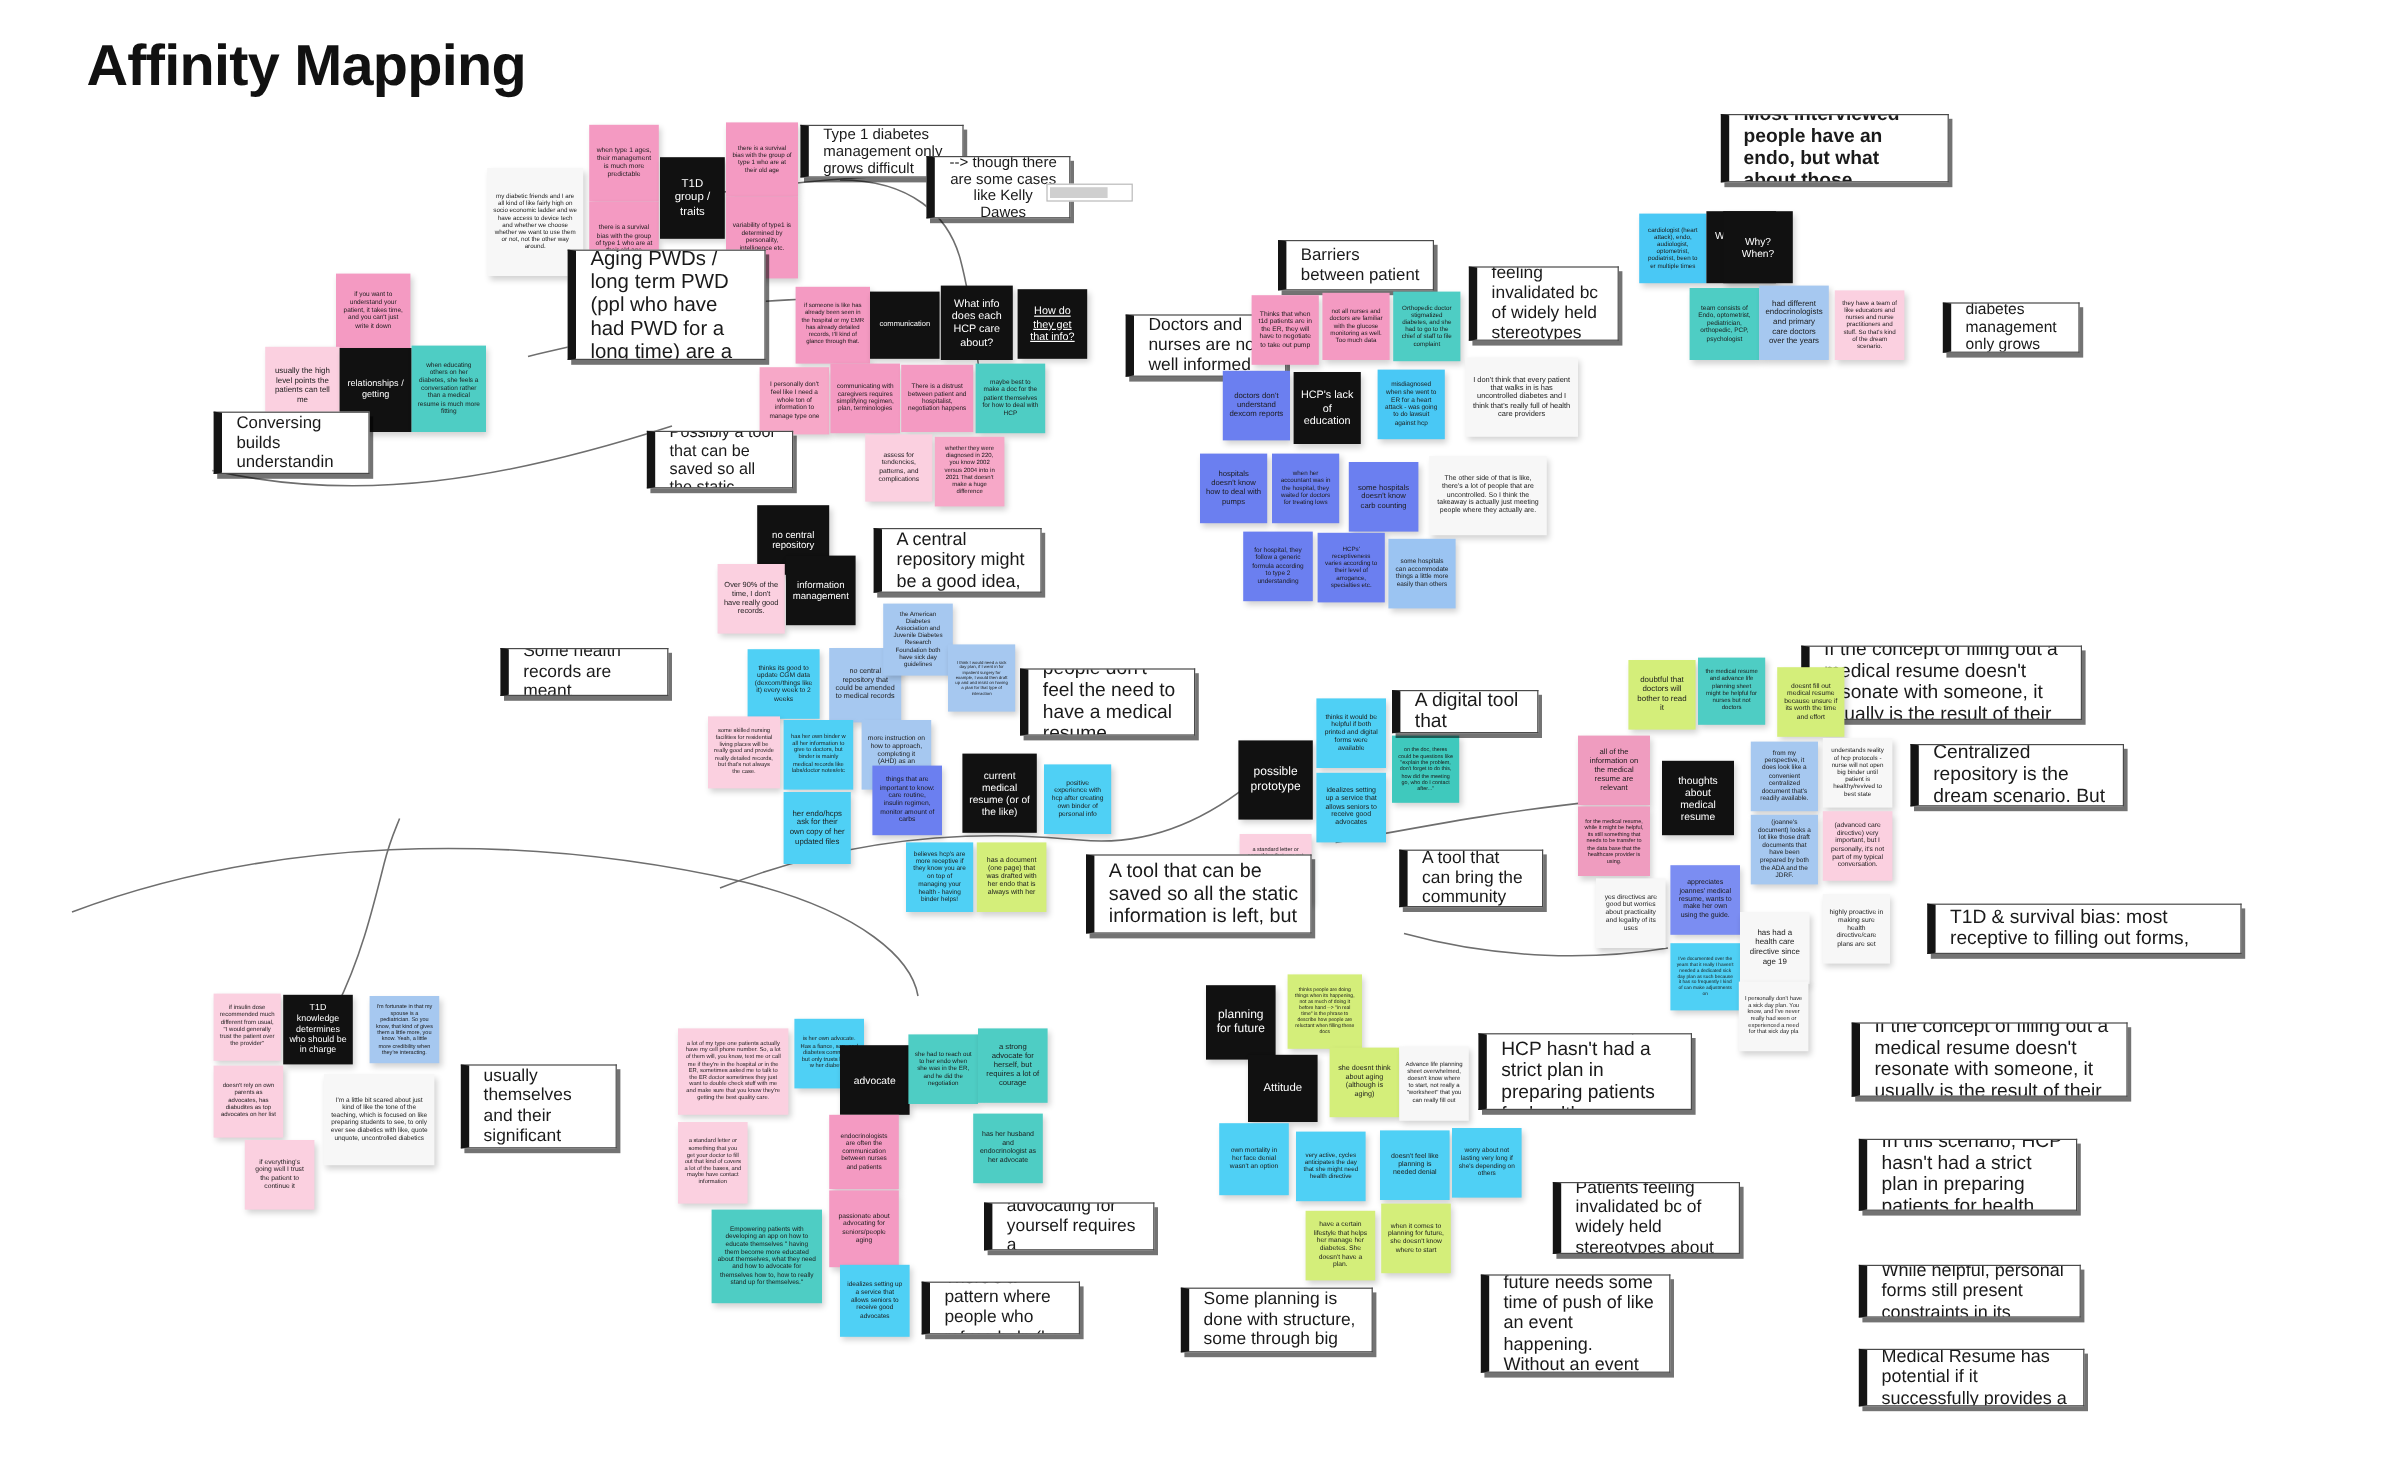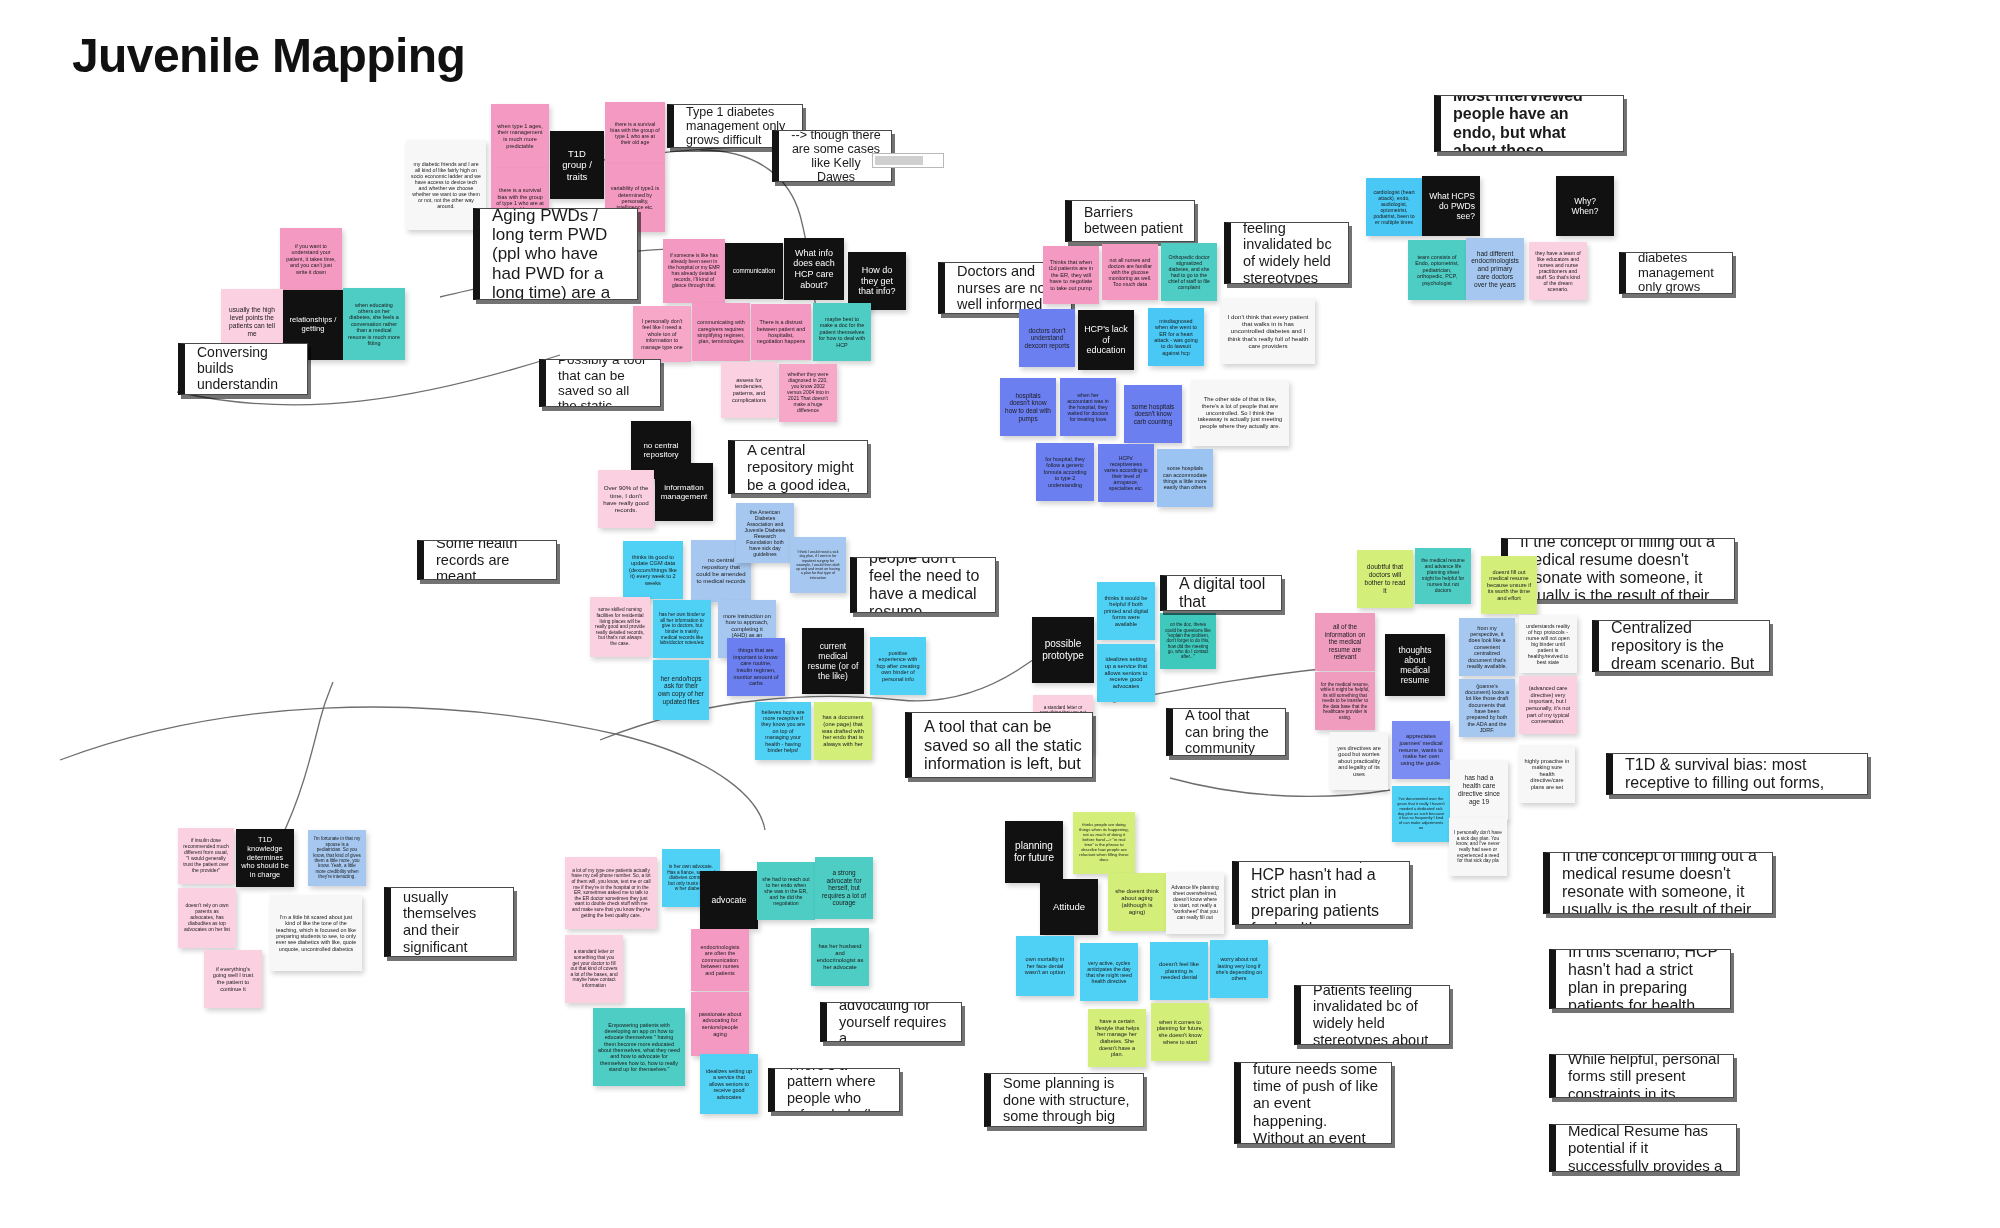--- a/index.html
+++ b/index.html
@@ -70,21 +70,21 @@
   }
   .greybar i{display:block;height:100%;width:72%;background:#cfcfcf;}
 
   svg.links{position:absolute;left:0;top:0;width:2000px;height:1228px;pointer-events:none;}
 </style>
 </head>
 <body>
 
 <div id="board">
 
-  <div class="board-title">Juvenile Mapping</div>
+  <div class="board-title">Affinity Mapping</div>
 
   <svg class="links" viewBox="0 0 2000 1228">
     <path d="M700,150 C760,150 790,180 800,215 C812,260 812,290 818,320" fill="none" stroke="#6e6e6e" stroke-width="1.3"></path>
     <path d="M596,161 C640,155 690,148 760,146" fill="none" stroke="#6e6e6e" stroke-width="1.3"></path>
     <path d="M177,392 C300,420 420,400 560,355" fill="none" stroke="#6e6e6e" stroke-width="1.3"></path>
     <path d="M598,255 C640,250 680,248 700,250" fill="none" stroke="#6e6e6e" stroke-width="1.3"></path>
     <path d="M440,297 C490,285 540,275 597,262" fill="none" stroke="#6e6e6e" stroke-width="1.3"></path>
     <path d="M60,760 C220,700 420,690 620,735 C720,760 760,800 765,830" fill="none" stroke="#6e6e6e" stroke-width="1.3"></path>
     <path d="M280,840 C300,800 310,760 320,720 C325,700 330,690 333,682" fill="none" stroke="#6e6e6e" stroke-width="1.3"></path>
     <path d="M600,740 C700,700 800,690 900,700 C960,706 1010,680 1048,648" fill="none" stroke="#6e6e6e" stroke-width="1.3"></path>
@@ -157,21 +157,21 @@
     </div>
 
   <div class="note dark c-black" style="left:725px;top:243px;width:58px;height:56px;font-size:6.3px;">
     <span>communication</span>
     </div>
 
   <div class="note dark c-black" style="left:784px;top:238px;width:60px;height:62px;font-size:9px;">
     <span>What info does each HCP care about?</span>
     </div>
 
-  <div class="note dark c-black" style="left:848px;top:252px;width:58px;height:58px;font-size:9px;">
+  <div class="note dark c-black" style="left:848px;top:241px;width:58px;height:58px;font-size:9px;text-decoration:underline;">
     <span>How do they get that info?</span>
     </div>
 
   <div class="note c-pink2" style="left:633px;top:306px;width:58px;height:56px;font-size:5.4px;">
     <span>I personally don't feel like I need a whole ton of information to manage type one</span>
     </div>
 
   <div class="note c-hotpink" style="left:692px;top:303px;width:58px;height:58px;font-size:5.4px;">
     <span>communicating with caregivers requires simplifying regimen, plan, terminologies</span>
     </div>
@@ -377,21 +377,21 @@
     </div>
 
   <div class="note c-cyan2" style="left:1366px;top:178px;width:56px;height:58px;font-size:5.2px;">
     <span>cardiologist (heart attack), endo, audiologist, optometrist, podiatrist, been to er multiple times</span>
     </div>
 
   <div class="note dark c-black" style="left:1422px;top:176px;width:58px;height:60px;font-size:8.5px;text-align:right;">
     <span>What HCPS do PWDs see?</span>
     </div>
 
-  <div class="note dark c-black" style="left:1556px;top:176px;width:58px;height:60px;font-size:8.5px;align-items:center;">
+  <div class="note dark c-black" style="left:1436px;top:176px;width:58px;height:60px;font-size:8.5px;align-items:center;">
     <span>Why?When?</span>
     </div>
 
   <div class="note c-teal" style="left:1408px;top:240px;width:58px;height:60px;font-size:5.4px;">
     <span>team consists of Endo, optometrist, pediatrician, orthopedic, PCP, psychologist</span>
     </div>
 
   <div class="note c-skyblue" style="left:1466px;top:238px;width:58px;height:62px;font-size:6.6px;">
     <span>had different endocrinologists and primary care doctors over the years</span>
     </div>

